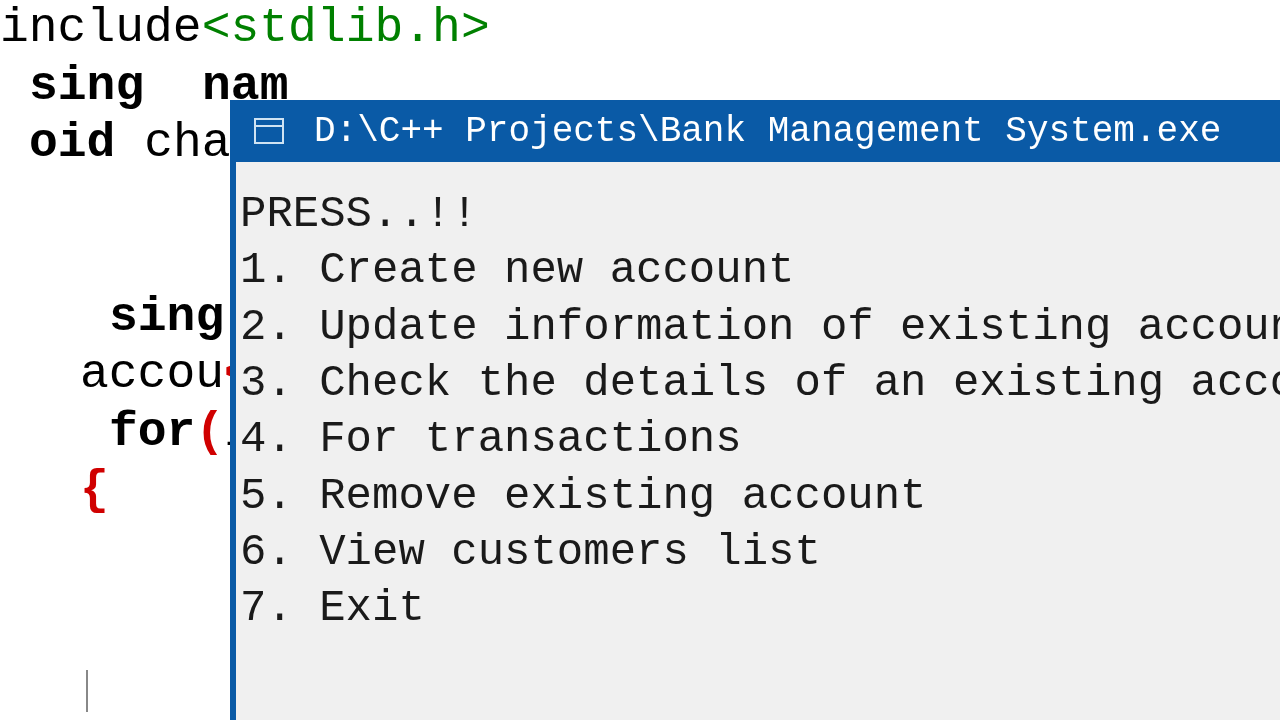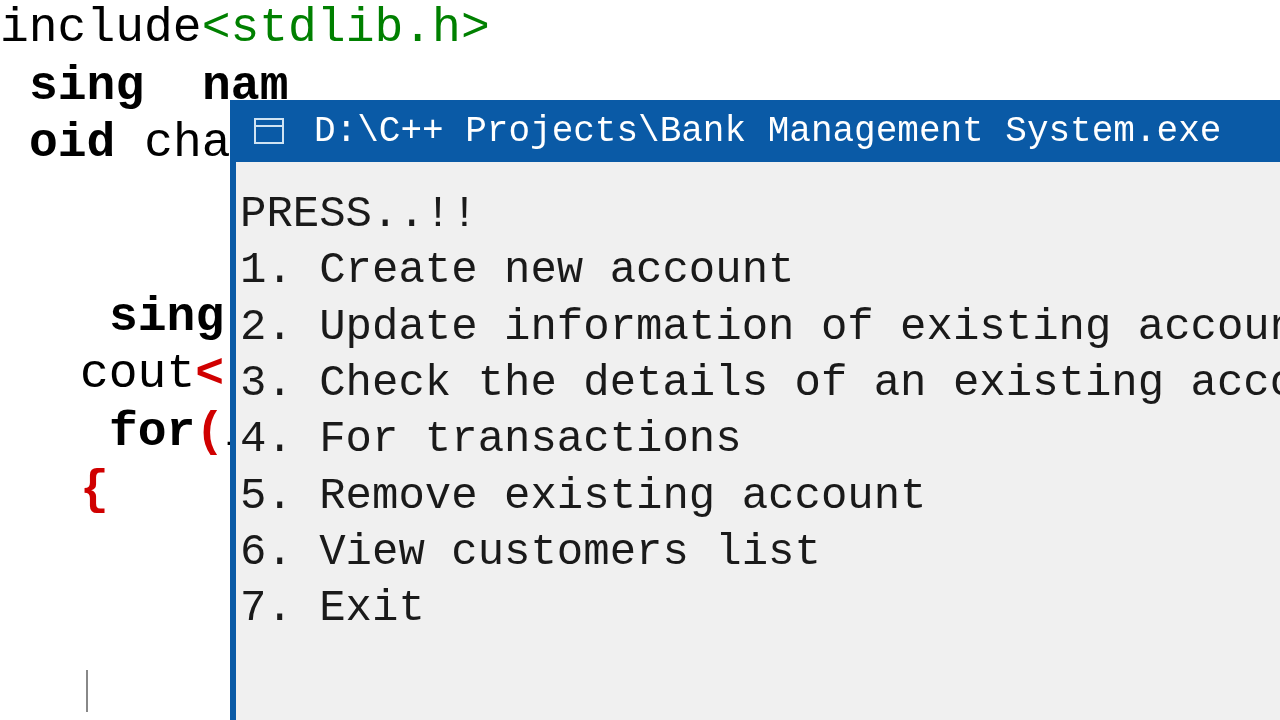--- a/index.html
+++ b/index.html
@@ -101,21 +101,21 @@
 </head>
 <body>
 
 <div class="editor-bg">
   <div class="editor-line"><span class="kw-black">include</span><span class="kw-green">&lt;stdlib.h&gt;</span></div>
   <div class="editor-line"><span class="kw-bold">sing</span><span class="kw-bold"> nam</span></div>
   <div class="editor-line"><span class="kw-bold">oid</span><span class="kw-black"> char</span></div>
   <div class="blank"></div>
   <div class="blank"></div>
   <div class="editor-line indent1"><span class="kw-bold">sing</span></div>
-  <div class="editor-line indent1"><span class="kw-black">cout</span><span class="kw-red">&lt;</span></div>
+  <div class="editor-line indent1"><span class="kw-black">accou</span><span class="kw-red">&lt;</span></div>
   <div class="editor-line indent1"><span class="kw-bold">for</span><span class="kw-red">(</span><span class="kw-black">i</span></div>
   <div class="editor-line indent1"><span class="kw-red">{</span></div>
 </div>
 
 <div class="cursor-mark"></div>
 
 <div class="console-window">
   <div class="titlebar">
     <div class="titlebar-icon"></div>
     <div class="titlebar-text">D:\C++ Projects\Bank Management System.exe</div>

